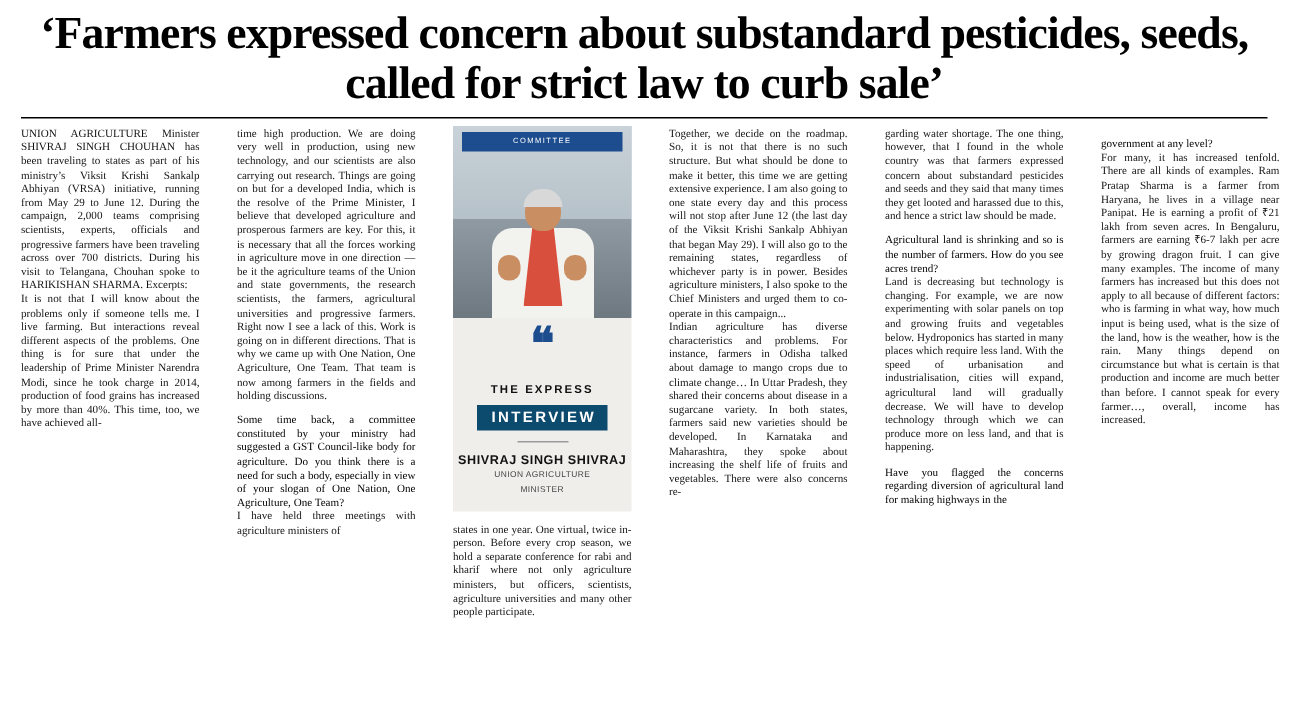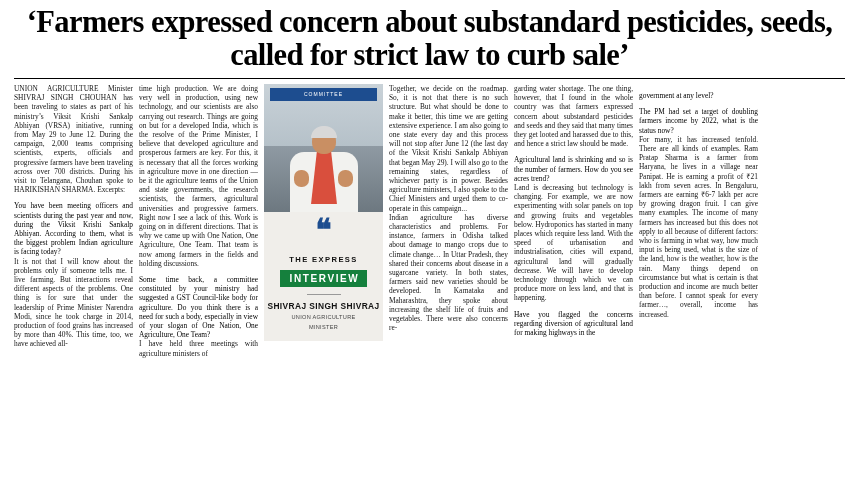--- a/index.html
+++ b/index.html
@@ -31,21 +31,21 @@
     color: #000000;
     text-align: center;
   }
   .rule {
     margin: 6px 14px 5px 14px;
     border-top: 1px solid #000000;
     height: 0;
   }
   .columns {
     display: flex;
-    gap: 6px;
+    gap: 25px;
     margin: 0 14px;
     height: 394px;
   }
   .col {
     width: 119px;
     flex: 0 0 119px;
     font-size: 7.4px;
     line-height: 9.2px;
     text-align: justify;
     color: #141414;
@@ -157,21 +157,21 @@
     font-family: "Liberation Sans", sans-serif;
     font-size: 7.6px;
     font-weight: bold;
     letter-spacing: 1.4px;
     color: #111;
     margin-bottom: 4px;
     margin-top: 15px;
   }
   .interview-tag {
     display: inline-block;
-    background: #15803d;
+    background: #0c4a6e;
     color: #ffffff;
     font-family: "Liberation Sans", sans-serif;
     font-size: 10px;
     font-weight: bold;
     letter-spacing: 1.6px;
     padding: 3px 8px 3px 10px;
     margin-bottom: 7px;
   }
   .box-rule {
     width: 34px;
@@ -208,21 +208,20 @@
 
 <div class="page">
 
   <div class="headline">‘Farmers expressed concern about substandard pesticides, seeds, called for strict law to curb sale’</div>
   <div class="rule"></div>
 
   <div class="columns">
 
     <div class="col">
       <p>UNION AGRICULTURE Minister SHIVRAJ SINGH CHOUHAN has been traveling to states as part of his ministry’s Viksit Krishi Sankalp Abhiyan (VRSA) initiative, running from May 29 to June 12. During the campaign, 2,000 teams comprising scientists, experts, officials and progressive farmers have been traveling across over 700 districts. During his visit to Telangana, Chouhan spoke to HARIKISHAN SHARMA. Excerpts:</p>
-      <span class="q">You have been meeting officers and scientists during the past year and now, during the Viksit Krishi Sankalp Abhiyan. According to them, what is the biggest problem Indian agriculture is facing today?</span>
       <p>It is not that I will know about the problems only if someone tells me. I live farming. But interactions reveal different aspects of the problems. One thing is for sure that under the leadership of Prime Minister Narendra Modi, since he took charge in 2014, production of food grains has increased by more than 40%. This time, too, we have achieved all-</p>
     </div>
 
     <div class="col">
       <p>time high production. We are doing very well in production, using new technology, and our scientists are also carrying out research. Things are going on but for a developed India, which is the resolve of the Prime Minister, I believe that developed agriculture and prosperous farmers are key. For this, it is necessary that all the forces working in agriculture move in one direction — be it the agriculture teams of the Union and state governments, the research scientists, the farmers, agricultural universities and progressive farmers. Right now I see a lack of this. Work is going on in different directions. That is why we came up with One Nation, One Agriculture, One Team. That team is now among farmers in the fields and holding discussions.</p>
       <span class="q">Some time back, a committee constituted by your ministry had suggested a GST Council-like body for agriculture. Do you think there is a need for such a body, especially in view of your slogan of One Nation, One Agriculture, One Team?</span>
       <p>I have held three meetings with agriculture ministers of</p>
     </div>
 
     <div class="photocol">
@@ -241,34 +240,34 @@
       <div class="interview-box">
         <div class="quote-mark">❝</div>
         <div class="ie-name">THE EXPRESS</div>
         <div class="interview-tag">INTERVIEW</div>
         <div class="box-rule"></div>
         <div class="name-big">SHIVRAJ SINGH SHIVRAJ</div>
         <div class="name-sub">UNION AGRICULTURE</div>
         <div class="name-sub">MINISTER</div>
       </div>
 
+      <div class="coltext">states in one year. One virtual, twice in-person. Before every crop season, we hold a separate conference for rabi and kharif where not only agriculture ministers, but officers, scientists, agriculture universities and many other people participate.</div>
     </div>
 
     <div class="col">
       <p>Together, we decide on the roadmap. So, it is not that there is no such structure. But what should be done to make it better, this time we are getting extensive experience. I am also going to one state every day and this process will not stop after June 12 (the last day of the Viksit Krishi Sankalp Abhiyan that began May 29). I will also go to the remaining states, regardless of whichever party is in power. Besides agriculture ministers, I also spoke to the Chief Ministers and urged them to co-operate in this campaign...</p>
       <p>Indian agriculture has diverse characteristics and problems. For instance, farmers in Odisha talked about damage to mango crops due to climate change… In Uttar Pradesh, they shared their concerns about disease in a sugarcane variety. In both states, farmers said new varieties should be developed. In Karnataka and Maharashtra, they spoke about increasing the shelf life of fruits and vegetables. There were also concerns re-</p>
     </div>
 
     <div class="col">
       <p>garding water shortage. The one thing, however, that I found in the whole country was that farmers expressed concern about substandard pesticides and seeds and they said that many times they get looted and harassed due to this, and hence a strict law should be made.</p>
       <span class="q">Agricultural land is shrinking and so is the number of farmers. How do you see acres trend?</span>
       <p>Land is decreasing but technology is changing. For example, we are now experimenting with solar panels on top and growing fruits and vegetables below. Hydroponics has started in many places which require less land. With the speed of urbanisation and industrialisation, cities will expand, agricultural land will gradually decrease. We will have to develop technology through which we can produce more on less land, and that is happening.</p>
       <span class="q">Have you flagged the concerns regarding diversion of agricultural land for making highways in the</span>
     </div>
 
     <div class="col">
       <span class="q">government at any level?</span>
-      <span class="q">The PM had set a target of doubling farmers income by 2022, what is the status now?</span>
       <p>For many, it has increased tenfold. There are all kinds of examples. Ram Pratap Sharma is a farmer from Haryana, he lives in a village near Panipat. He is earning a profit of ₹21 lakh from seven acres. In Bengaluru, farmers are earning ₹6-7 lakh per acre by growing dragon fruit. I can give many examples. The income of many farmers has increased but this does not apply to all because of different factors: who is farming in what way, how much input is being used, what is the size of the land, how is the weather, how is the rain. Many things depend on circumstance but what is certain is that production and income are much better than before. I cannot speak for every farmer…, overall, income has increased.</p>
     </div>
 
   </div>
 </div>
 
 </body></html>

